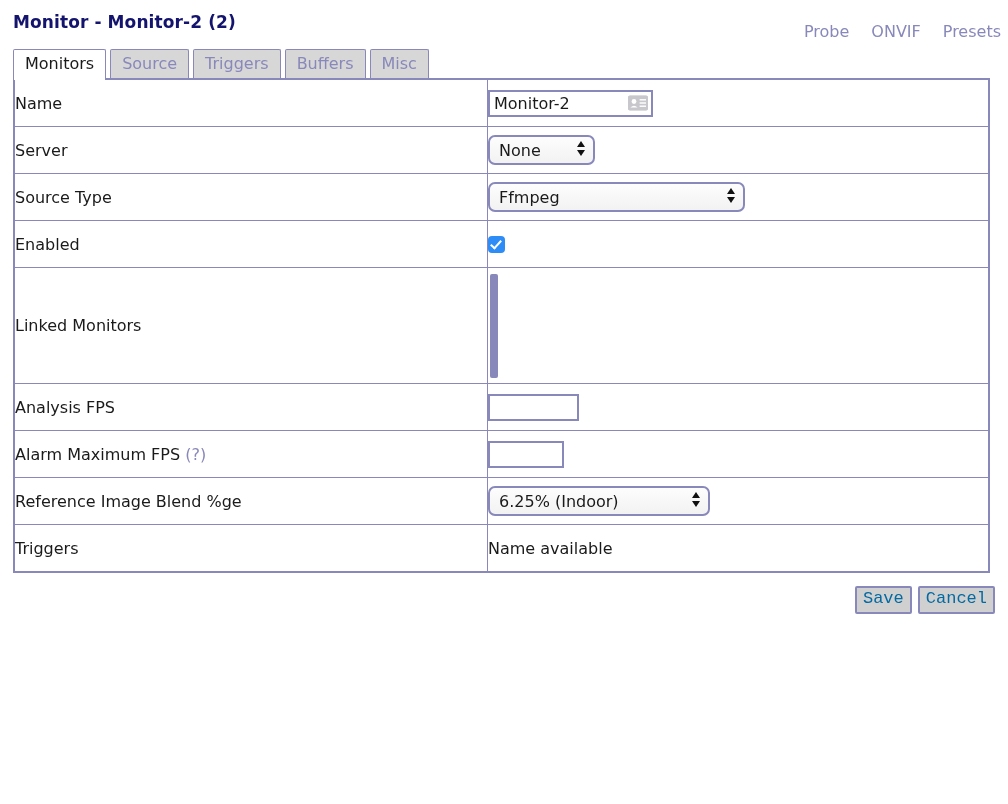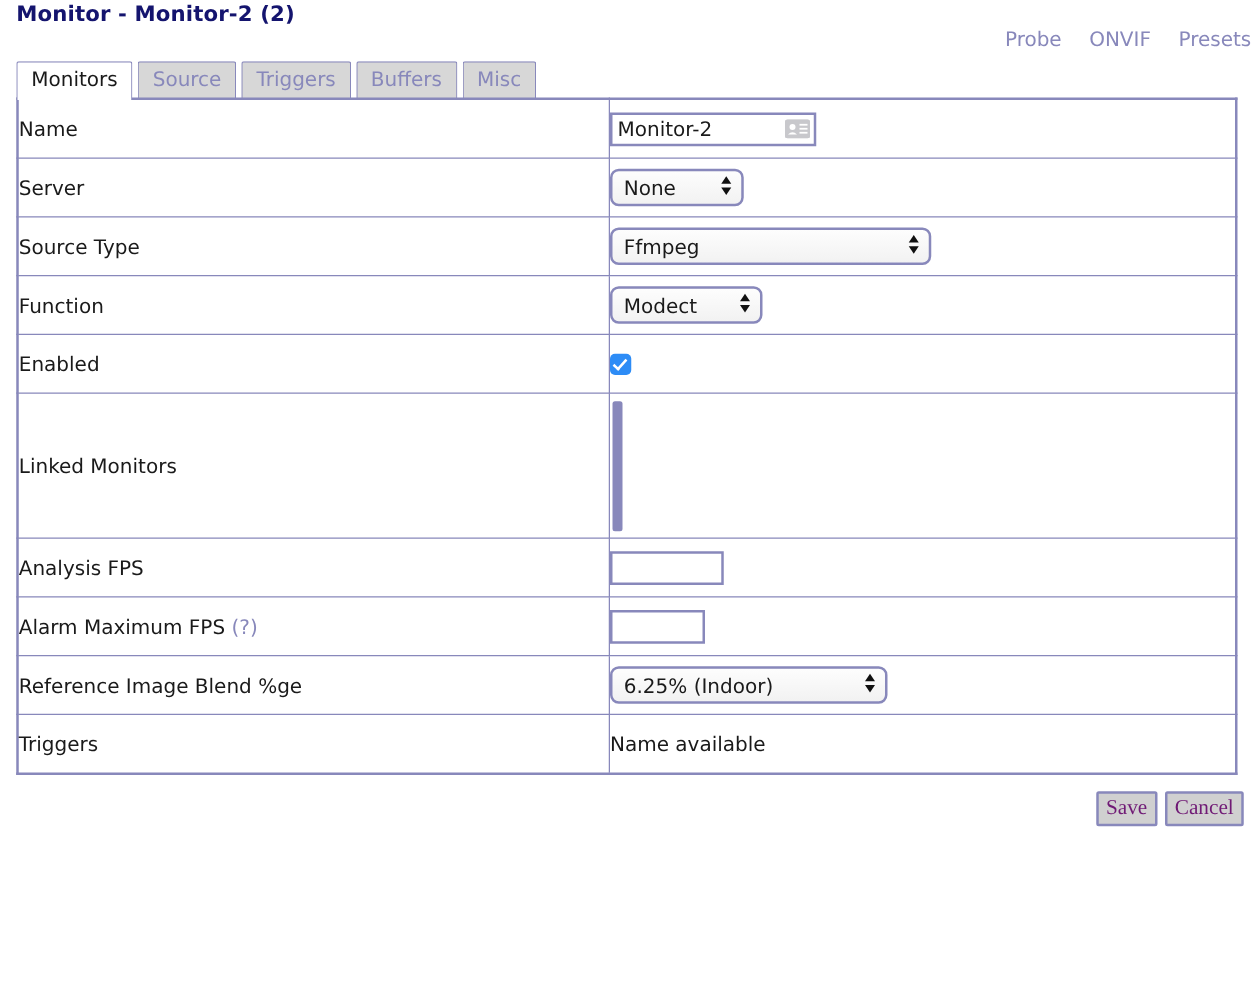--- a/index.html
+++ b/index.html
@@ -19,21 +19,21 @@
 
   
   .header {
     position: relative;
     height: 44px;
     padding: 0;
   }
   .page-title {
     position: absolute;
     left: 13px;
-    top: 2px;
+    top: 12px;
     font-size: 17px;
     font-weight: bold;
     color: #14146e;
     letter-spacing: 0.1px;
     white-space: nowrap;
   }
   .header-links {
     position: absolute;
     right: 7px;
     top: 10px;
@@ -238,23 +238,23 @@
   }
 
   
   .footer {
     margin: 13px 13px 0 0;
     display: flex;
     justify-content: flex-end;
     gap: 6px;
   }
   button.btn {
-    font-family: Liberation Serif, serif;
+    font-family: Liberation Mono, monospace;
     font-size: 17px;
-    color: #701a75;
+    color: #0369a1;
     background: #d0d0d0;
     border: 2px solid #8888bb;
     border-radius: 2px;
     padding: 1px 6px 3px 6px;
     cursor: pointer;
     line-height: 1.15;
   }
 </style>
 </head>
 <body>
@@ -322,34 +322,20 @@
             <option>Ffmpeg</option>
           </select>
           <span class="sel-arrows">
                 <i class="up"></i>
                 <i class="down"></i>
               </span>
         </span>
       </td>
     </tr>
 
-    <tr>
-      <td class="label">Function</td>
-      <td class="value">
-        <span class="sel-wrap">
-          <select class="sel" style="width:122px;">
-            <option>Modect</option>
-          </select>
-          <span class="sel-arrows">
-                <i class="up"></i>
-                <i class="down"></i>
-              </span>
-        </span>
-      </td>
-    </tr>
 
     <tr>
       <td class="label">Enabled</td>
       <td class="value">
         <input class="cb" type="checkbox" checked="" style="">
       </td>
     </tr>
 
     <tr>
       <td class="label linked-row">Linked Monitors</td>

